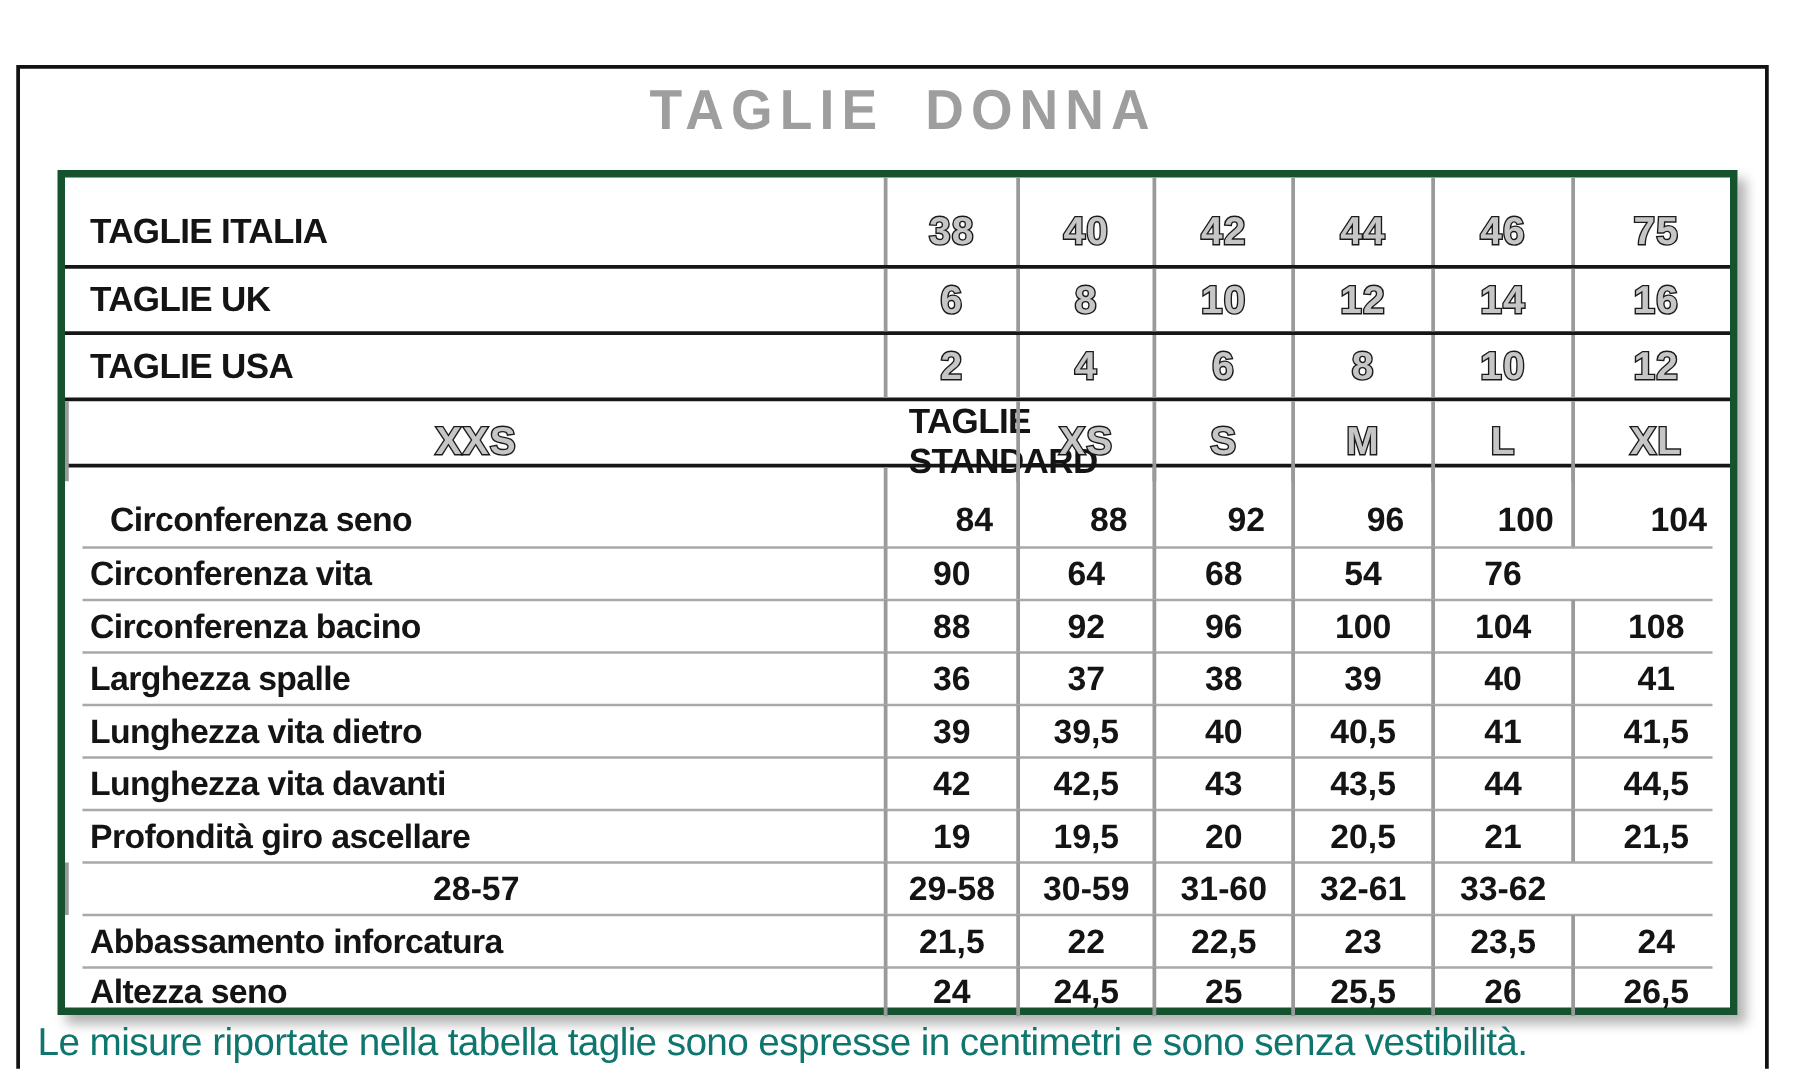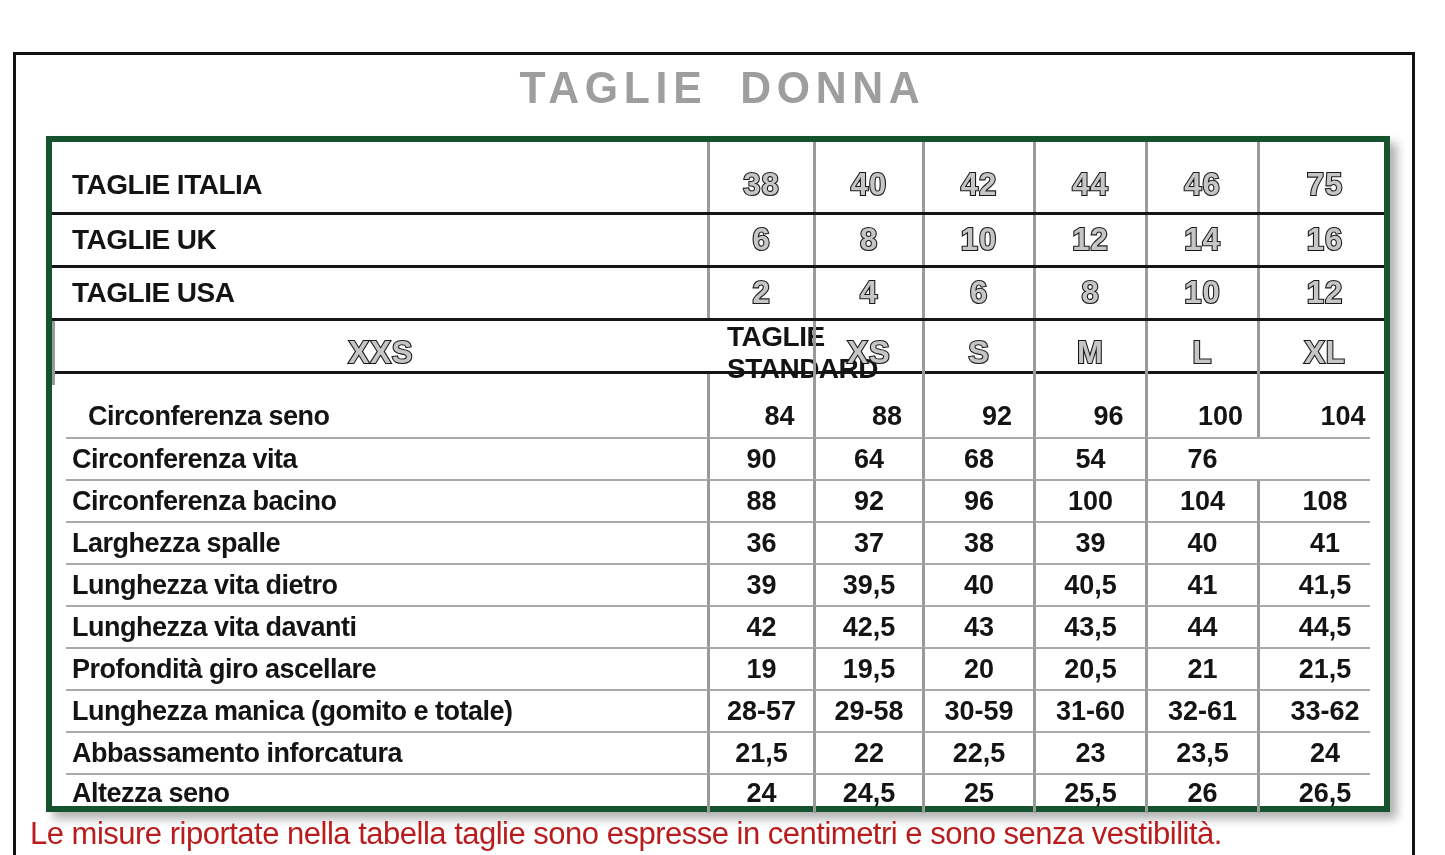--- a/index.html
+++ b/index.html
@@ -116,21 +116,21 @@
     background: #a9a9a9;
     pointer-events: none;
   }
   .footnote {
     position: absolute;
     left: 30px;
     top: 772px;
     width: 1380px;
     font-size: 31px;
     font-weight: normal;
-    color: #b91c1c;
+    color: #0f766e;
     letter-spacing: -0.5px;
   }
 </style>
 </head>
 <body>
 
 <div class="page">
   <div class="frame"></div>
 
   <div class="title">TAGLIE DONNA</div>
@@ -231,21 +231,20 @@
         <div class="row m-row">
           <div class="cell label">Profondità giro ascellare</div>
           <div class="cell val">19</div>
           <div class="cell val">19,5</div>
           <div class="cell val">20</div>
           <div class="cell val">20,5</div>
           <div class="cell val">21</div>
           <div class="cell val">21,5</div>
         </div>
         <div class="row m-row">
-          <div class="cell label">Lunghezza manica (gomito e totale)</div>
           <div class="cell val">28-57</div>
           <div class="cell val">29-58</div>
           <div class="cell val">30-59</div>
           <div class="cell val">31-60</div>
           <div class="cell val">32-61</div>
           <div class="cell val">33-62</div>
         </div>
         <div class="row m-row">
           <div class="cell label">Abbassamento inforcatura</div>
           <div class="cell val">21,5</div>

